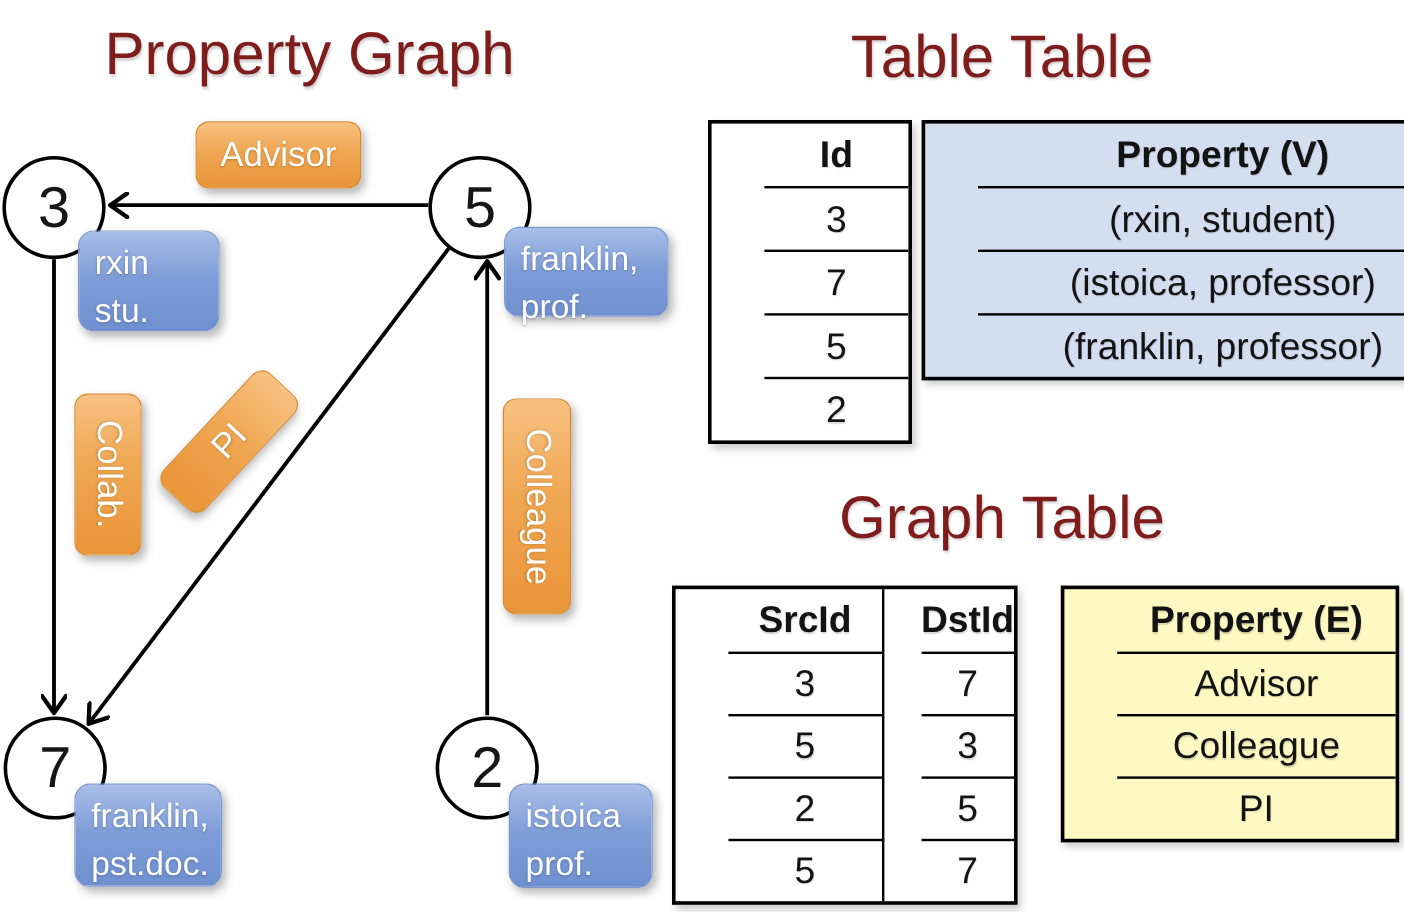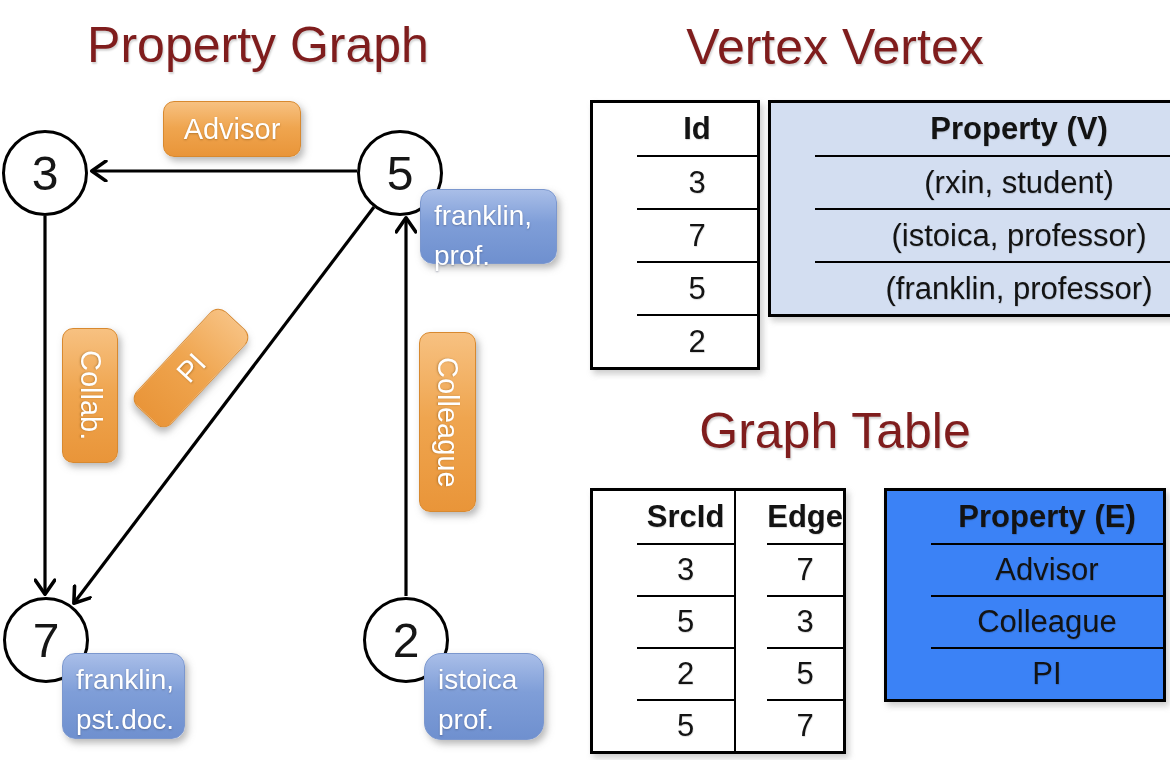--- a/index.html
+++ b/index.html
@@ -40,21 +40,21 @@
     padding:6px 0 0 13px; text-shadow:0 1px 2px rgba(50,60,90,0.4);
     box-shadow:3px 4px 7px rgba(115,115,115,0.5);
   }
   .vbox span { display:block; }
   
   .tcol {
     position:absolute; box-sizing:border-box; border:3px solid #000;
     background:#fff; box-shadow:3px 4px 6px rgba(130,130,130,0.4);padding-left:44px;
   }
   .tcol.fill-blue { background:#d3def1; }
-  .tcol.fill-tan  { background:#3b82f6; }
+  .tcol.fill-tan  { background:#fef9c3; }
   .cell {
     height:51px; display:flex; align-items:center; justify-content:center;
     font-size:31px; color:#131313; border-top:2.5px solid #000;
     text-shadow:0.5px 1px 1px rgba(0,0,0,0.15); white-space:nowrap;
   }
   .cell.th { border-top:none; height:52px; font-weight:bold; }
   .edge-cells .cell { height:50px; }
   .edge-cells .cell.th { height:52px; }
   .pair { display:flex; }
   .pair .subcol:first-child { border-right:2.5px solid #000; }
@@ -99,61 +99,65 @@
   <div class="elabel" style="left:62px; top:328px; width:56px; height:135px;">
     <span class="vtext">Collab.</span>
   </div>
   <div class="elabel pi-rot" style="left:167px; top:303px; width:48px; height:130px;">
     <span class="vtext">PI</span>
   </div>
   <div class="elabel" style="left:419px; top:332px; width:57px; height:180px;">
     <span class="vtext">Colleague</span>
   </div>
 
+  <div class="vbox" style="left:65px; top:192px; width:118px; height:84px;">
+    <span>rxin</span>
+    <span>stu.</span>
+  </div>
   <div class="vbox" style="left:420px; top:189px; width:137px; height:75px;">
     <span>franklin,</span>
     <span>prof.</span>
   </div>
   <div class="vbox" style="left:62px; top:653px; width:123px; height:86px;">
     <span>franklin,</span>
     <span>pst.doc.</span>
   </div>
-  <div class="vbox" style="left:424px; top:653px; width:120px; height:87px;border-radius:17px;">
+  <div class="vbox" style="left:424px; top:653px; width:120px; height:87px;">
     <span>istoica</span>
     <span>prof.</span>
   </div>
 
-  <div class="big-title" style="left:580px; top:18px; width:510px;">Vertex Vertex</div>
+  <div class="big-title" style="left:580px; top:18px; width:510px;">Table Table</div>
 
   <div class="tcol" style="left:590px; top:100px; width:170px;">
     <div class="cell th">Id</div>
     <div class="cell">3</div>
     <div class="cell">7</div>
     <div class="cell">5</div>
     <div class="cell">2</div>
   </div>
   <div class="tcol fill-blue" style="left:768px; top:100px; width:458px;">
     <div class="cell th">Property (V)</div>
     <div class="cell">(rxin, student)</div>
     <div class="cell">(istoica, professor)</div>
     <div class="cell">(franklin, professor)</div>
   </div>
 
   <div class="big-title" style="left:580px; top:402px; width:510px;">Graph Table</div>
 
-  <div class="tcol pair edge-cells" style="left:590px; top:488px; width:256px;gap:31px;">
+  <div class="tcol pair edge-cells" style="left:560px; top:488px; width:288px;gap:31px;">
     <div class="subcol" style="width:130px;">
       <div class="cell th">SrcId</div>
       <div class="cell">3</div>
       <div class="cell">5</div>
       <div class="cell">2</div>
       <div class="cell">5</div>
     </div>
     <div class="subcol" style="flex:1;">
-      <div class="cell th">Edge</div>
+      <div class="cell th">DstId</div>
       <div class="cell">7</div>
       <div class="cell">3</div>
       <div class="cell">5</div>
       <div class="cell">7</div>
     </div>
   </div>
   <div class="tcol fill-tan edge-cells" style="left:884px; top:488px; width:282px;">
     <div class="cell th">Property (E)</div>
     <div class="cell">Advisor</div>
     <div class="cell">Colleague</div>

